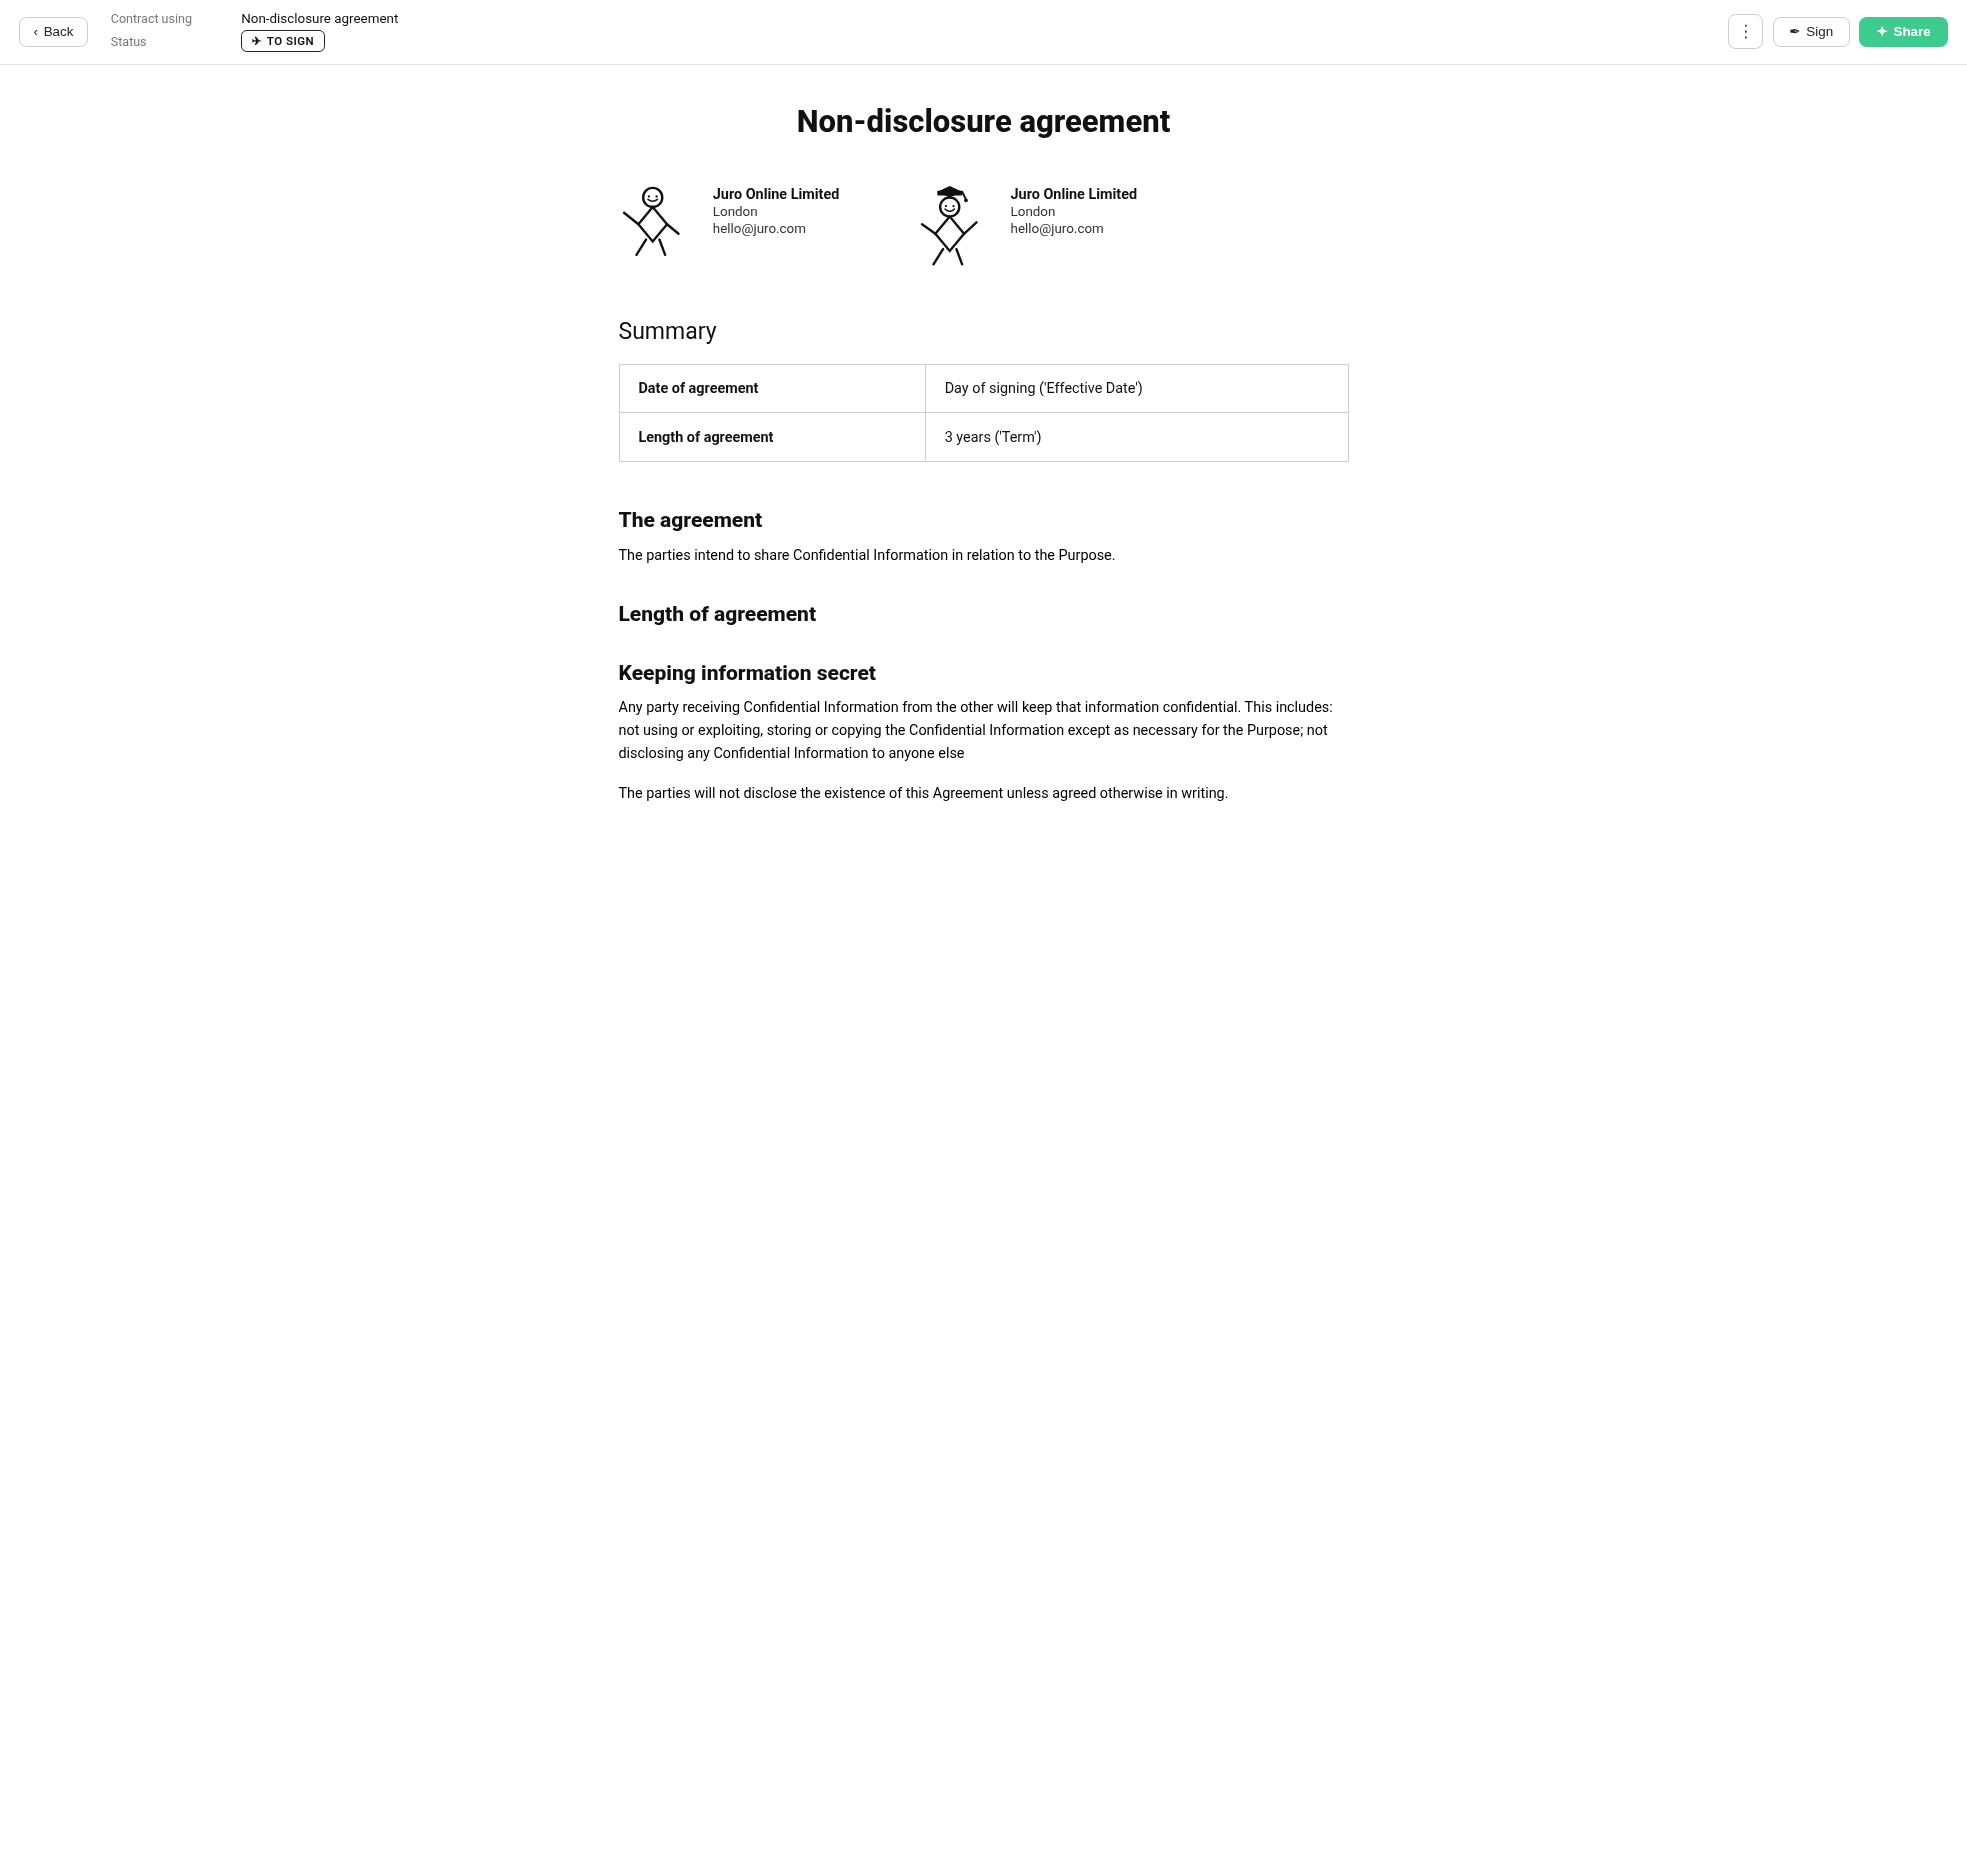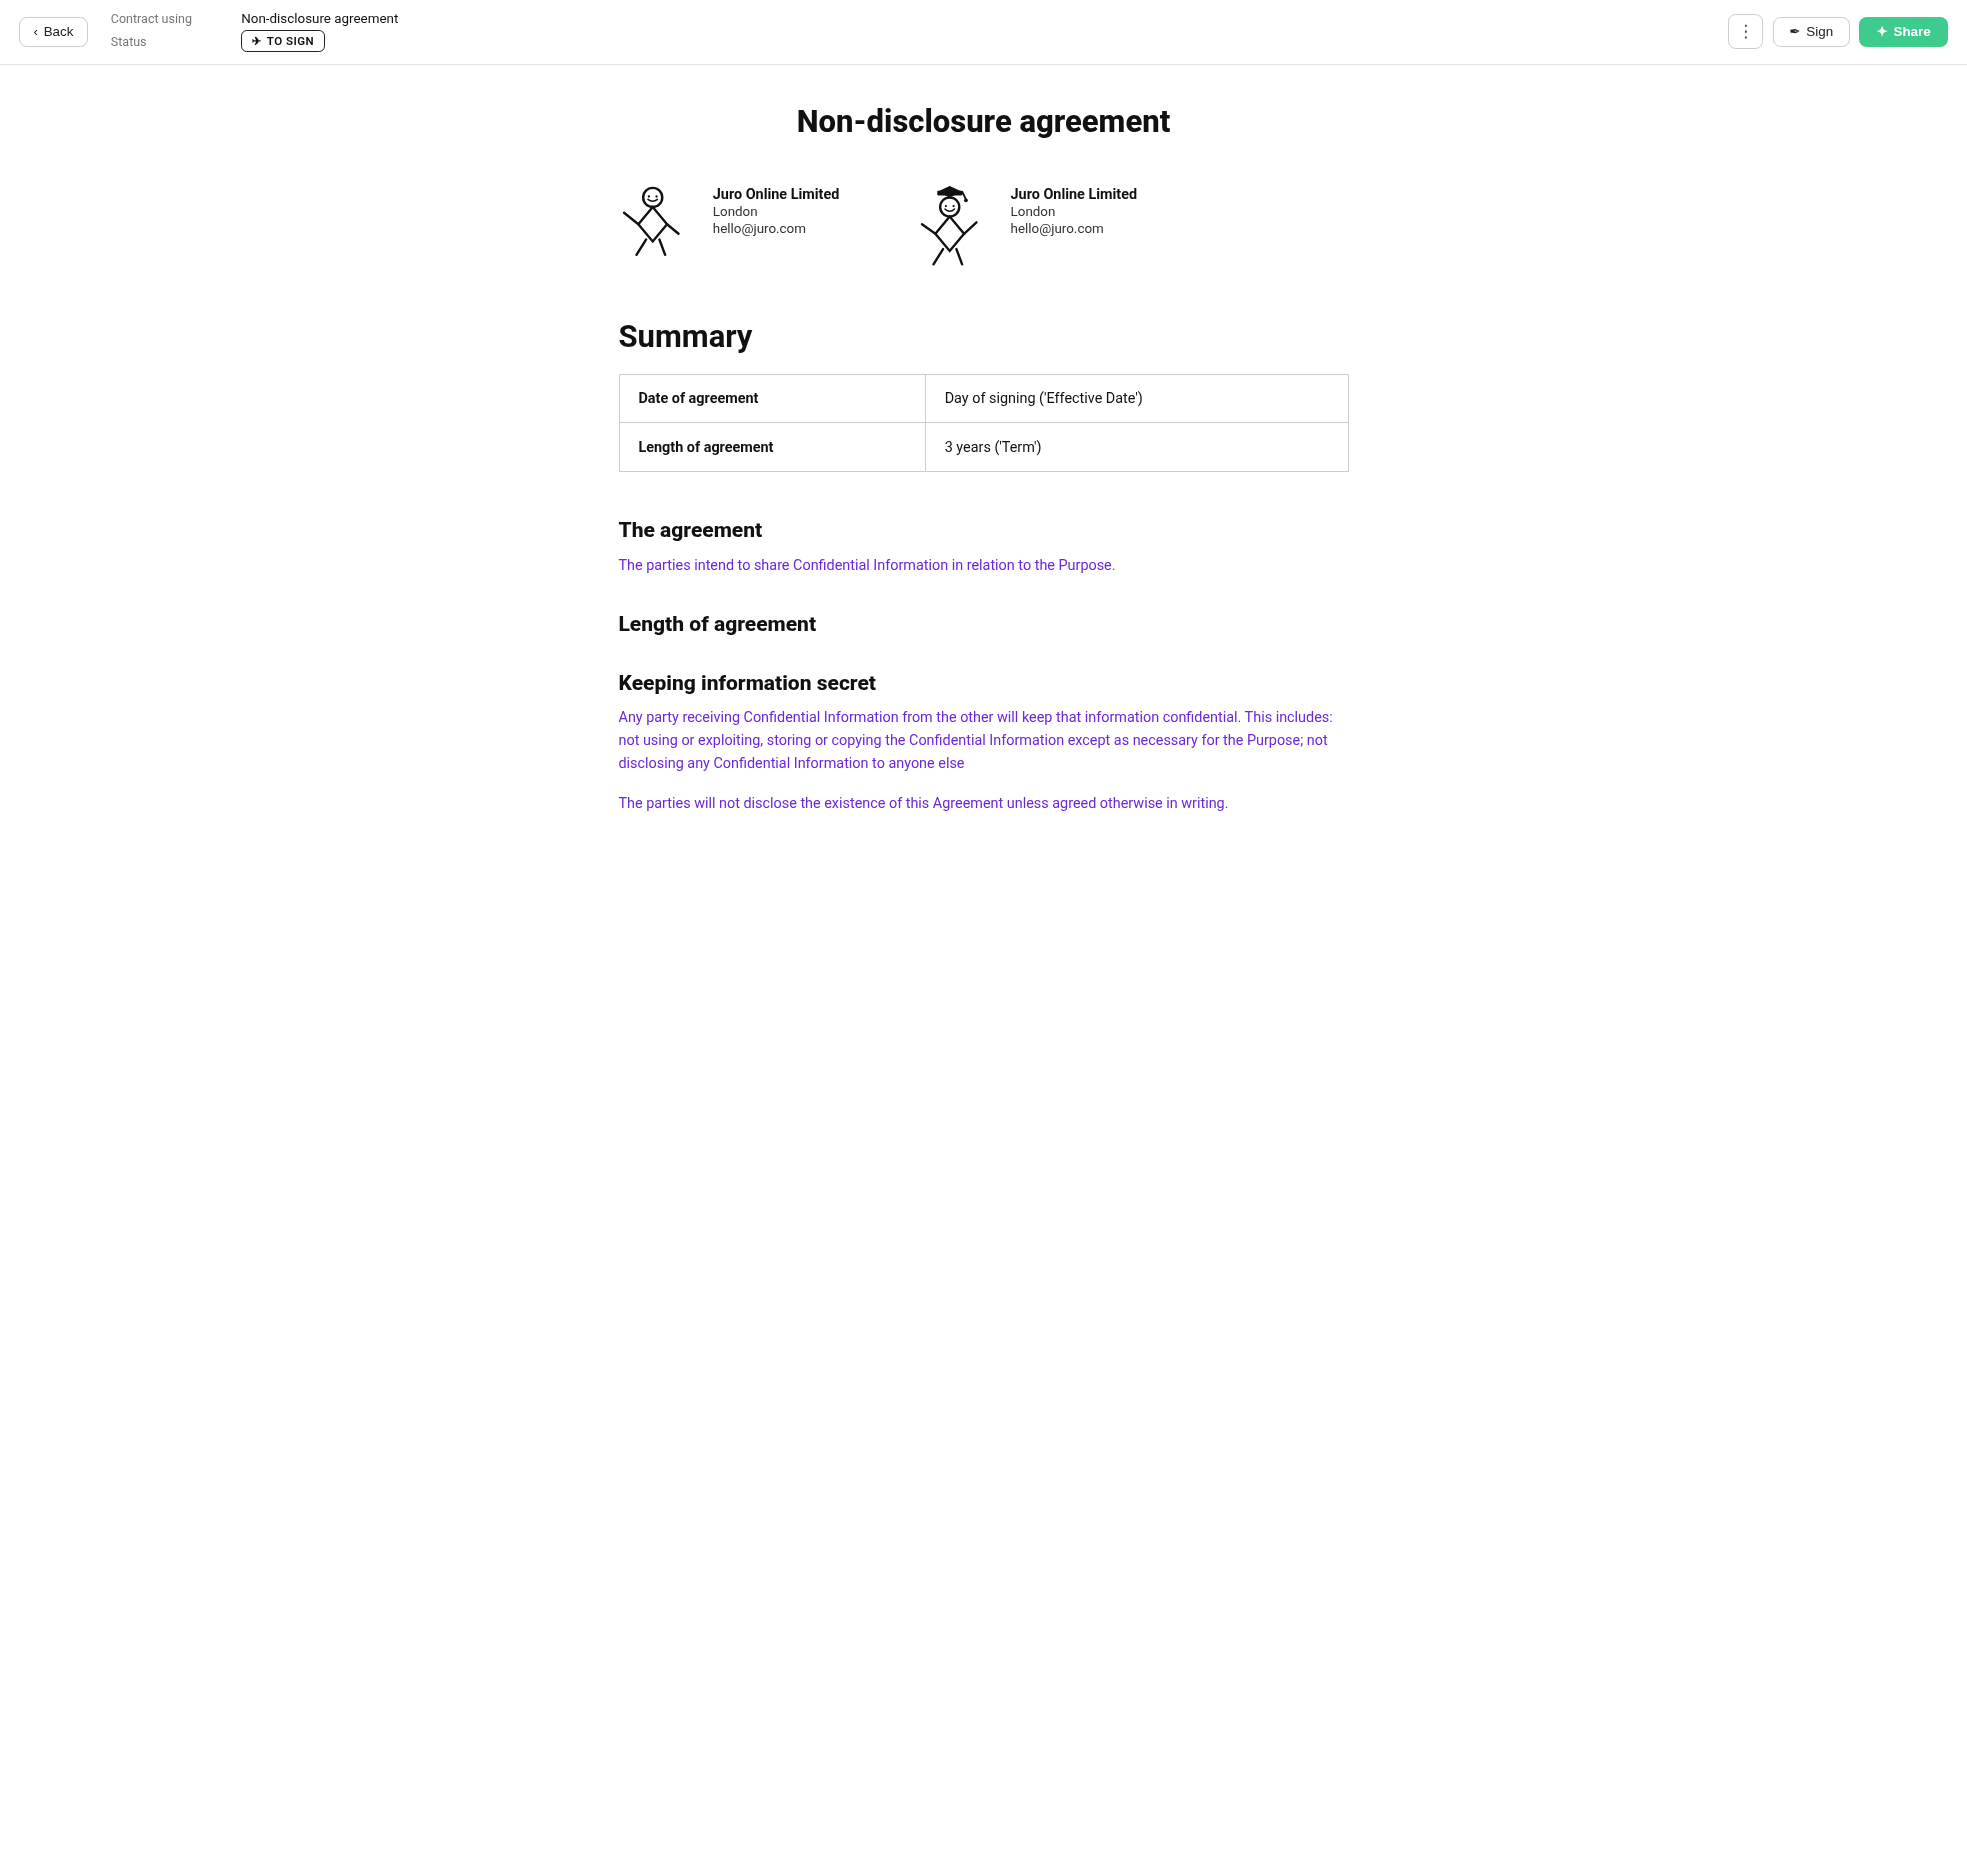--- a/index.html
+++ b/index.html
@@ -146,22 +146,22 @@
       font-size: 13.4px;
       color: #333;
     }
     
     .stick-figure {
       width: 77px;
       height: 86px;
       flex-shrink: 0;
     }
     .section-title {
-      font-size: 31px;
-      font-weight: 700;
+      font-size: 23px;
+      font-weight: 400;
       margin-bottom: 19px;
       margin-top: 28px;
     }
     .summary-table {
       width: 100%;
       border-collapse: collapse;
       margin-bottom: 46px;
       border: 1px solid #fca5a5;
     }
     .summary-table td {
@@ -176,21 +176,21 @@
     .agreement-section {
       margin-bottom: 35px;
     }
     .agreement-section h2 {
       font-size: 21px;
       font-weight: 800;
       margin-bottom: 11.5px;
     }
     .agreement-section p {
       font-size: 14.4px;
-      color: #6d28d9;
+      color: #000000;
       line-height: 1.6;
     }
     .faded {
       color: #aaa;
     }
     .main-agreement-title {
       font-size: 27px;
       font-weight: 800;
       margin-bottom: 19px;
     }

